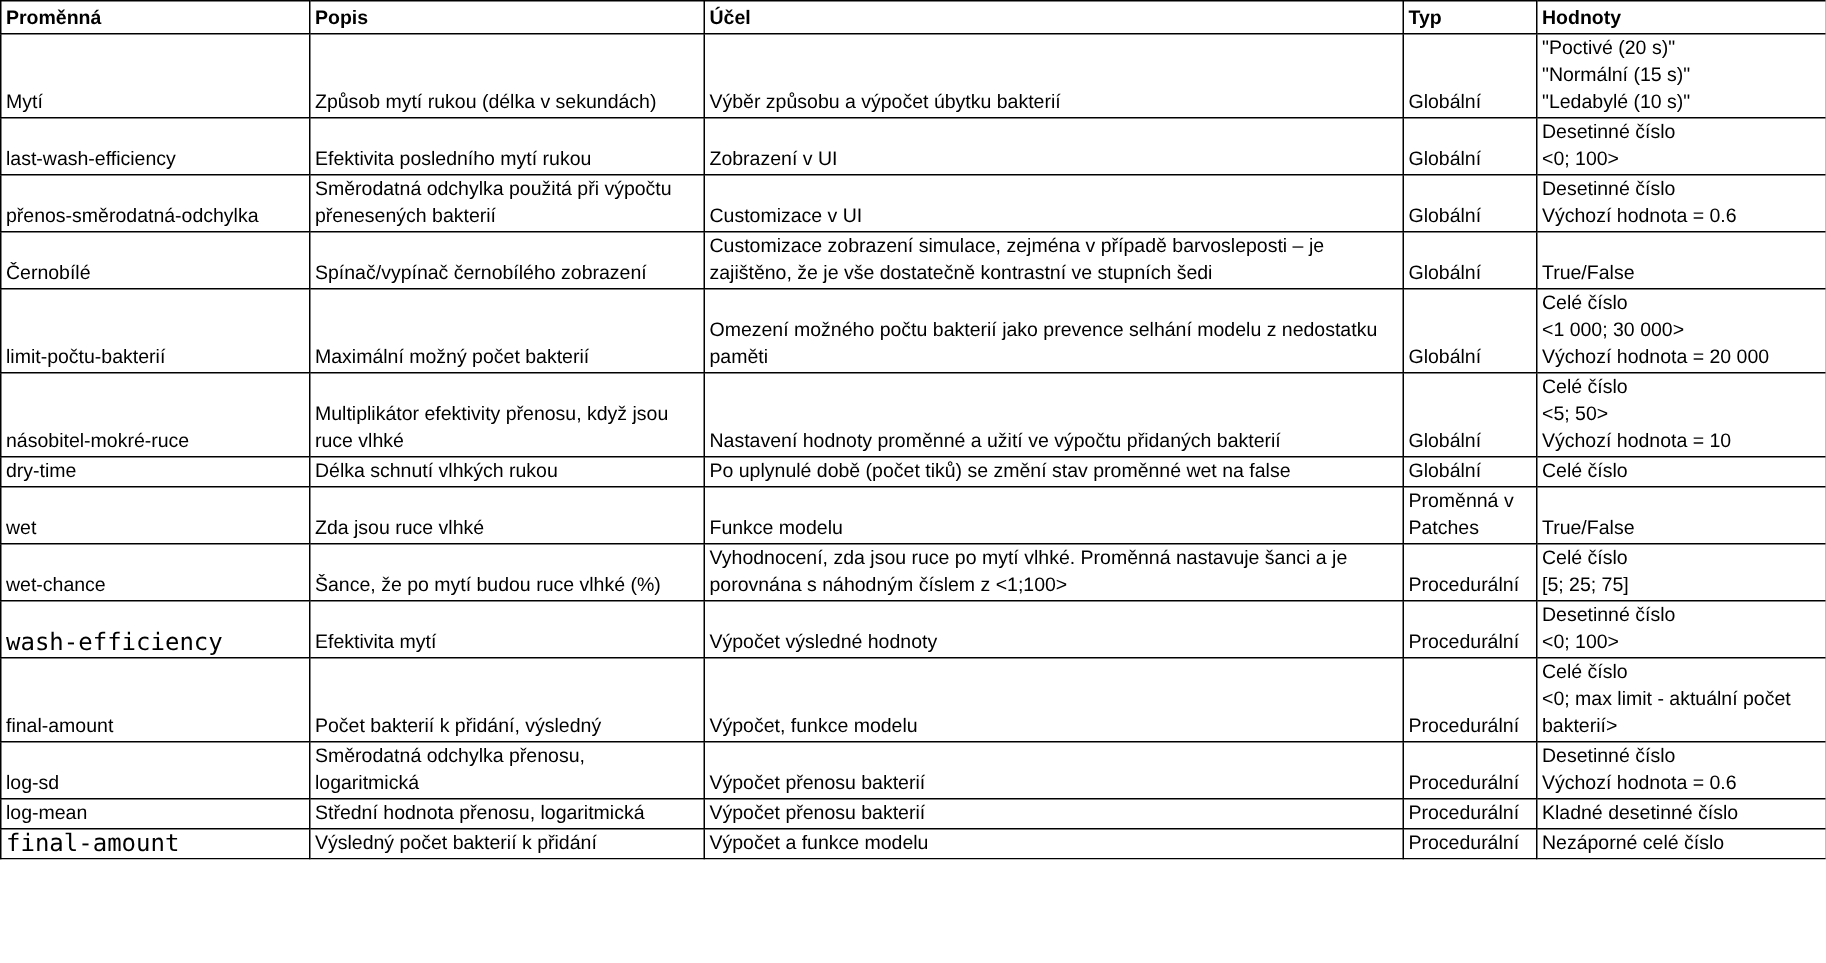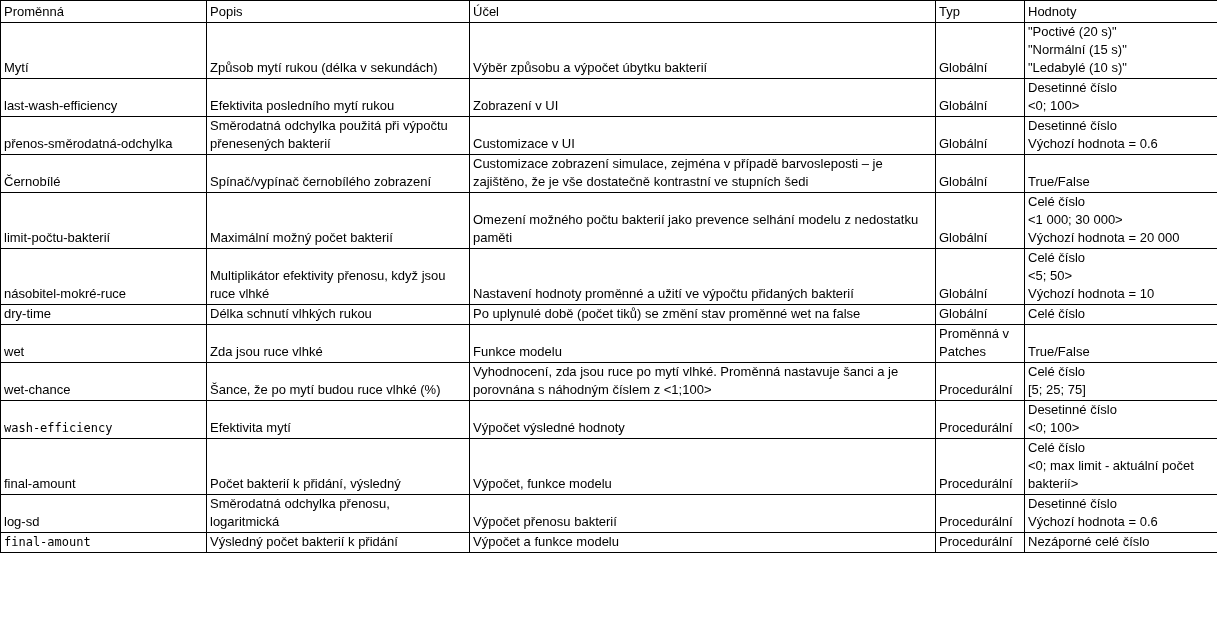--- a/index.html
+++ b/index.html
@@ -21,27 +21,27 @@
   table.vars td {
     border: 1px solid #000000;
     vertical-align: bottom;
     text-align: left;
     padding: 0 3px 1px 3px;
     line-height: 18px;
     white-space: pre-line;      
     overflow-wrap: break-word;
   }
   table.vars th {
-    font-weight: normal;
+    font-weight: bold;
     padding-top: 2px;
     white-space: normal;
   }
   td.mono {
     font-family: "DejaVu Sans Mono", monospace;
-    font-size: 12px;
+    font-size: 16px;
   }
 </style>
 </head>
 <body>
 
 <table class="vars">
   <colgroup>
     <col style="width:206px">
     <col style="width:263px">
     <col style="width:466px">
@@ -149,20 +149,27 @@
     <tr>
       <td>log-sd</td>
       <td>Směrodatná odchylka přenosu,
 logaritmická</td>
       <td>Výpočet přenosu bakterií</td>
       <td>Procedurální</td>
       <td>Desetinné číslo
 Výchozí hodnota = 0.6</td>
     </tr>
     <tr>
+      <td>log-mean</td>
+      <td>Střední hodnota přenosu, logaritmická</td>
+      <td>Výpočet přenosu bakterií</td>
+      <td>Procedurální</td>
+      <td>Kladné desetinné číslo</td>
+    </tr>
+    <tr>
       <td class="mono">final-amount</td>
       <td>Výsledný počet bakterií k přidání</td>
       <td>Výpočet a funkce modelu</td>
       <td>Procedurální</td>
       <td>Nezáporné celé číslo</td>
     </tr>
   </tbody>
 </table>
 
 </body></html>

